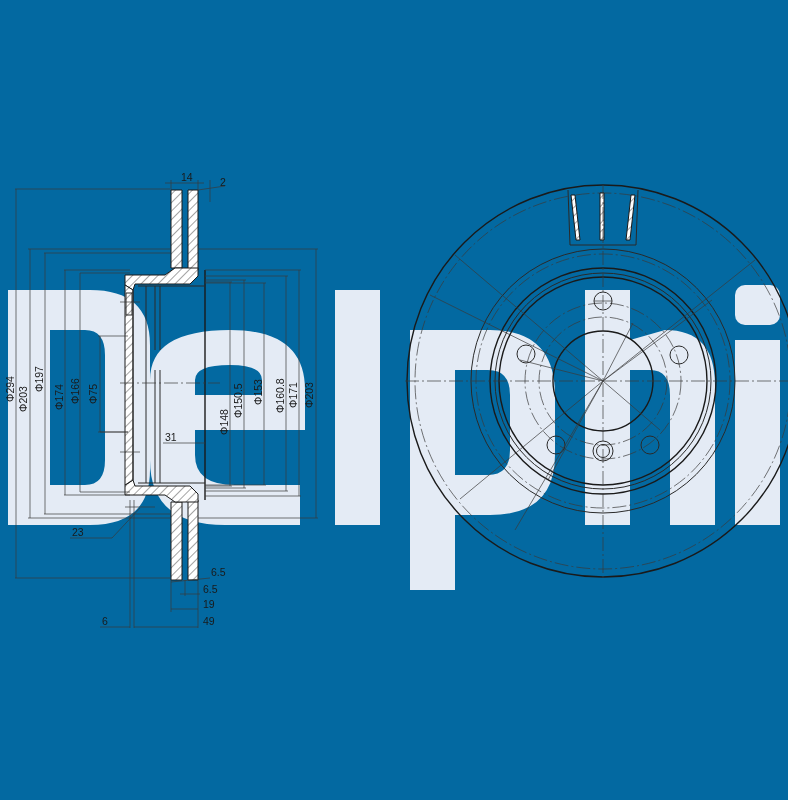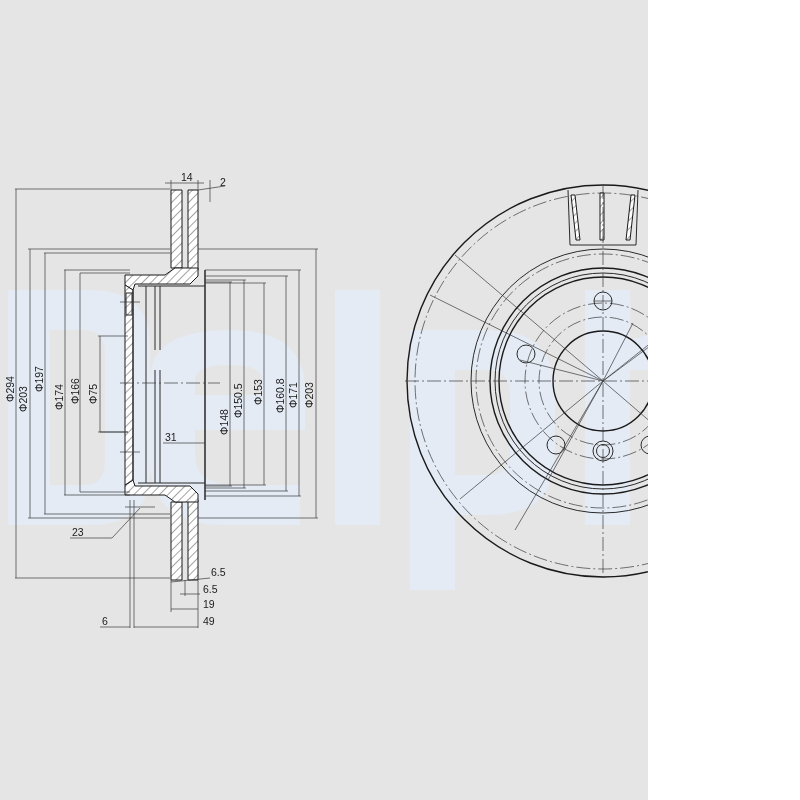--- a/index.html
+++ b/index.html
@@ -1,16 +1,16 @@
 <!DOCTYPE html>
 <html><head>
   <meta charset="utf-8">
   <style>
     html, body { margin: 0; padding: 0; background: #ffffff; }
-    #canvas { position: relative; width: 648px; height: 800px; overflow: hidden; background: #e5e5e5; }
+    #canvas { position: relative; width: 788px; height: 800px; overflow: hidden; background: #0369a1; }
     svg { position: absolute; left: 0; top: 0; }
     .wm { fill: #e4ebf5; }
     .ln { stroke: #2a2a2a; stroke-width: 1; fill: none; }
     .lnb { stroke: #1a1a1a; stroke-width: 1.4; fill: none; }
     .thin { stroke: #3a3a3a; stroke-width: 0.7; fill: none; }
     .cl { stroke: #3a3a3a; stroke-width: 0.7; fill: none; stroke-dasharray: 14 3 2 3; }
     .hatch { fill: url(#hatch); stroke: #1a1a1a; stroke-width: 1; }
     .dimtxt { font-family: "Liberation Sans", sans-serif; font-size: 10.5px; fill: #1a1a1a; }
   </style>
 </head>

